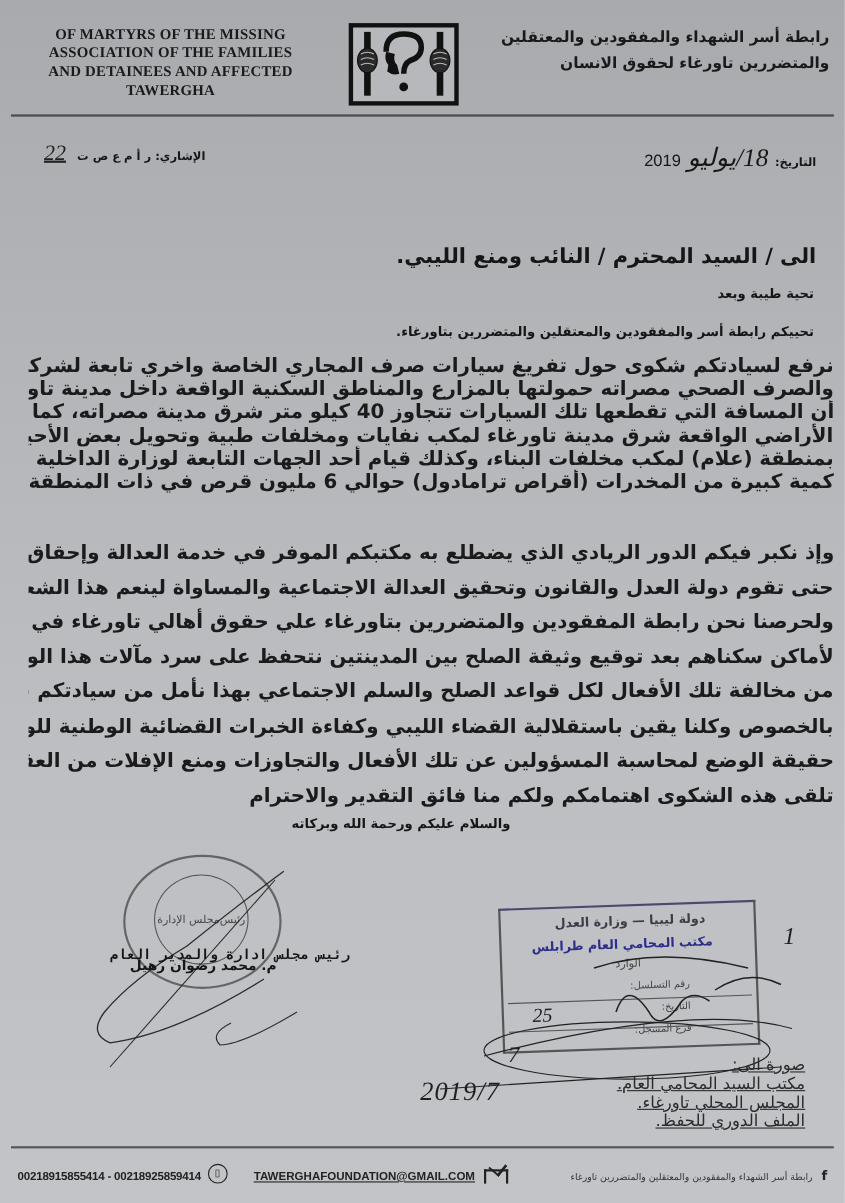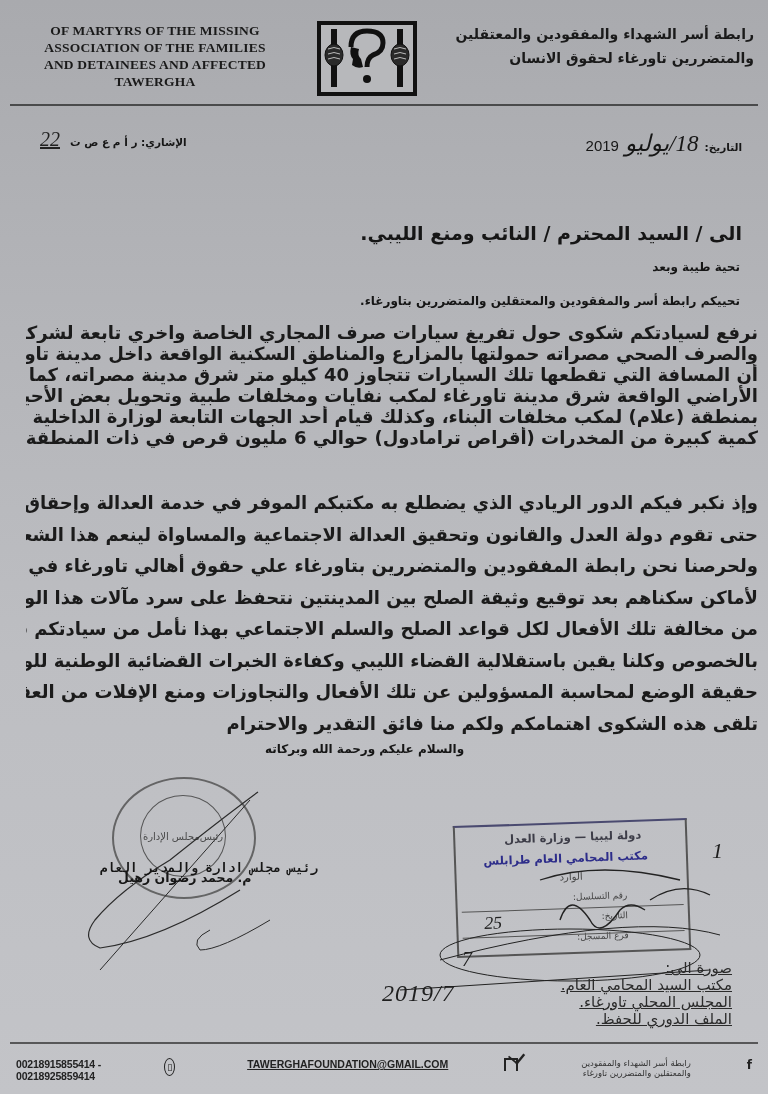--- a/index.html
+++ b/index.html
@@ -91,21 +91,21 @@
     .recv .num { position:absolute; left:26px; top:86px; font-family:"Liberation Serif", serif; font-style:italic; font-size:18px; color:#222; }
     .recv .ruleh { position:absolute; left:4px; right:4px; height:1px; background:#555; }
 
     .cc { position:absolute; right:36px; top:960px; direction:rtl; font-size:15px; color:#2b2b2b; line-height:17px;text-align:right; }
     .cc div { text-decoration:underline; }
 
     .hand-note { position:absolute; font-family:"Liberation Serif", serif; font-style:italic; color:#1f1f1f; }
 
     
     .ftr-rule { position:absolute; left:10px; right:10px; top:1042px; height:2px; background:#2a2a2a; opacity:.7; }
-    .ftr { position:absolute; left:16px; right:16px; top:1058px; display:flex; align-items:flex-start; font-size:10.5px;gap:48px; }
+    .ftr { position:absolute; left:16px; right:16px; top:1058px; display:flex; align-items:flex-end; font-size:10.5px; }
     .ftr .phones { font-family:"Liberation Sans", sans-serif; font-weight:bold; color:#222; letter-spacing:-0.2px; }
     .ftr .ico-phone { display:inline-flex; width:16px; height:16px; border:1.6px solid #222; border-radius:50%; align-items:center; justify-content:center; margin-left:6px; font-size:9px; }
     .ftr .email { margin-left:24px; font-family:"Liberation Sans", sans-serif; font-weight:bold; text-decoration:underline; color:#222; }
     .ftr .ico-mail { margin-left:8px; width:22px; height:13px; border-top:2.5px solid #222; border-left:2.5px solid #222; border-right:2.5px solid #222; box-sizing:border-box; position:relative; }
     .ftr .ico-mail::after { content:""; position:absolute; left:2px; top:-3px; width:13px; height:8px; border-left:2px solid #222; border-bottom:2px solid #222; transform:skewX(20deg) rotate(-40deg); transform-origin:left top; }
     .ftr .fb { margin-left:auto; direction:rtl; font-size:8.5px; color:#333; }
     .ftr .ico-fb { margin-left:8px; font-size:12px; font-weight:bold; color:#222; }
   </style>
 </head>
 <body>

